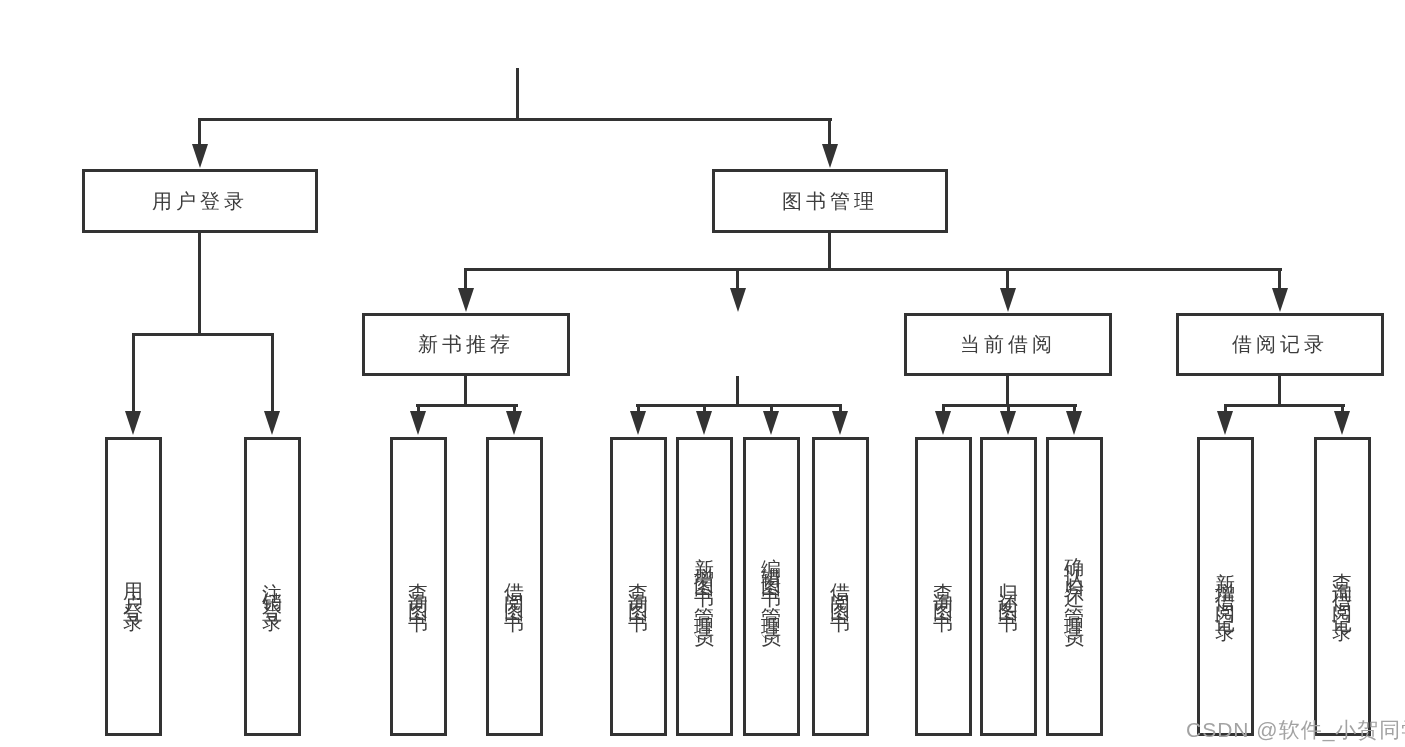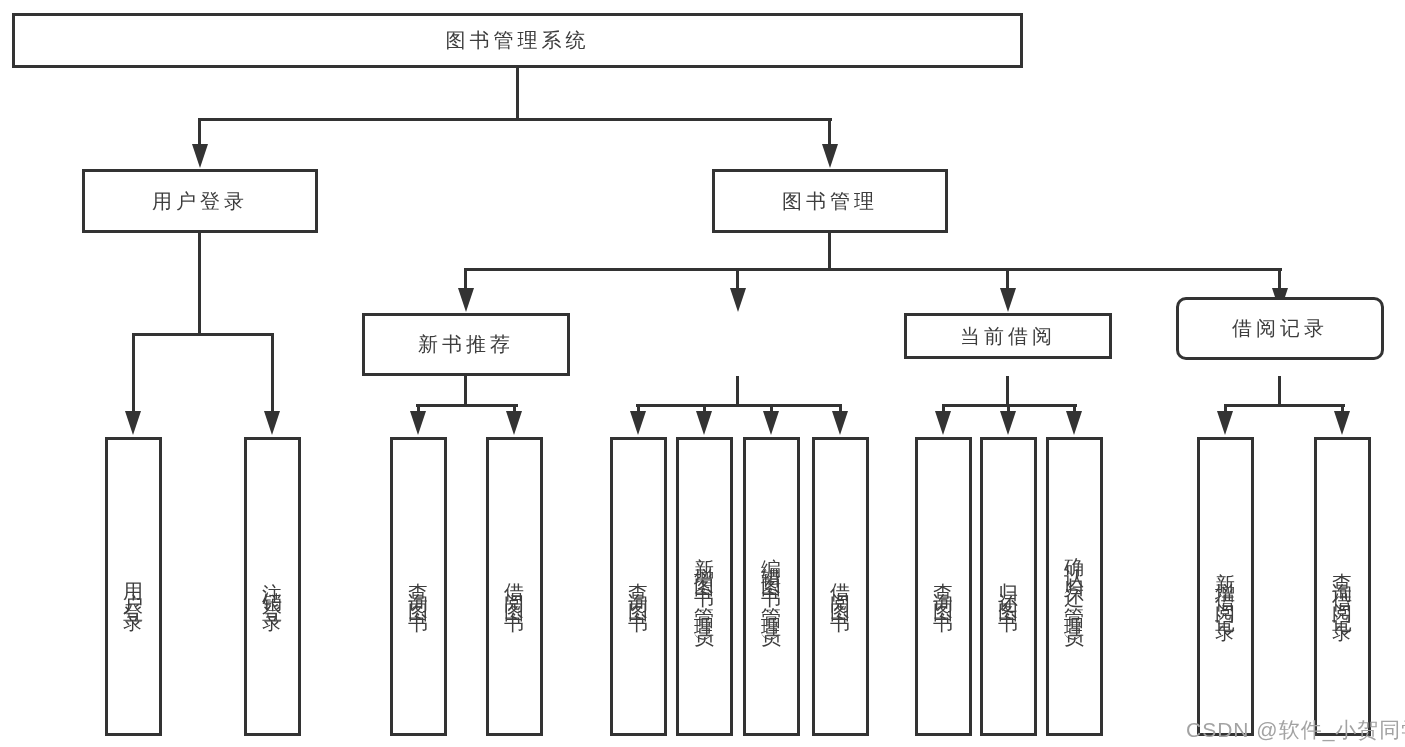--- a/index.html
+++ b/index.html
@@ -87,38 +87,35 @@
   <div class="vl" style="left:1073px;top:406px;height:8px;"></div>
   <div class="arr" style="left:1066px;top:411px;"></div>
 
   <div class="vl" style="left:1278px;top:376px;height:31px;"></div>
   <div class="hl" style="left:1224px;top:404px;width:121px;"></div>
   <div class="vl" style="left:1224px;top:406px;height:8px;"></div>
   <div class="arr" style="left:1217px;top:411px;"></div>
   <div class="vl" style="left:1341px;top:406px;height:8px;"></div>
   <div class="arr" style="left:1334px;top:411px;"></div>
 
-  <div class="box hbox" style="left:12px;top:13px;width:1011px;height:55px;">
-    <span>图书管理系统</span>
-  </div>
 
   <div class="box hbox" style="left:82px;top:169px;width:236px;height:64px;">
     <span>用户登录</span>
   </div>
   <div class="box hbox" style="left:362px;top:313px;width:208px;height:63px;">
     <span>新书推荐</span>
   </div>
 
   <div class="box hbox" style="left:712px;top:169px;width:236px;height:64px;">
     <span>图书管理</span>
   </div>
-  <div class="box hbox" style="left:904px;top:313px;width:208px;height:46px;">
+  <div class="box hbox" style="left:904px;top:313px;width:208px;height:63px;">
     <span>当前借阅</span>
   </div>
-  <div class="box hbox" style="left:1176px;top:297px;width:208px;height:63px;border-radius:10px;">
+  <div class="box hbox" style="left:1176px;top:313px;width:208px;height:63px;">
     <span>借阅记录</span>
   </div>
 
   <div class="box vbox" style="left:105px;top:437px;width:57px;height:299px;">
     <span class="vt">用户登录</span>
   </div>
   <div class="box vbox" style="left:244px;top:437px;width:57px;height:299px;">
     <span class="vt">注销登录</span>
   </div>
 

